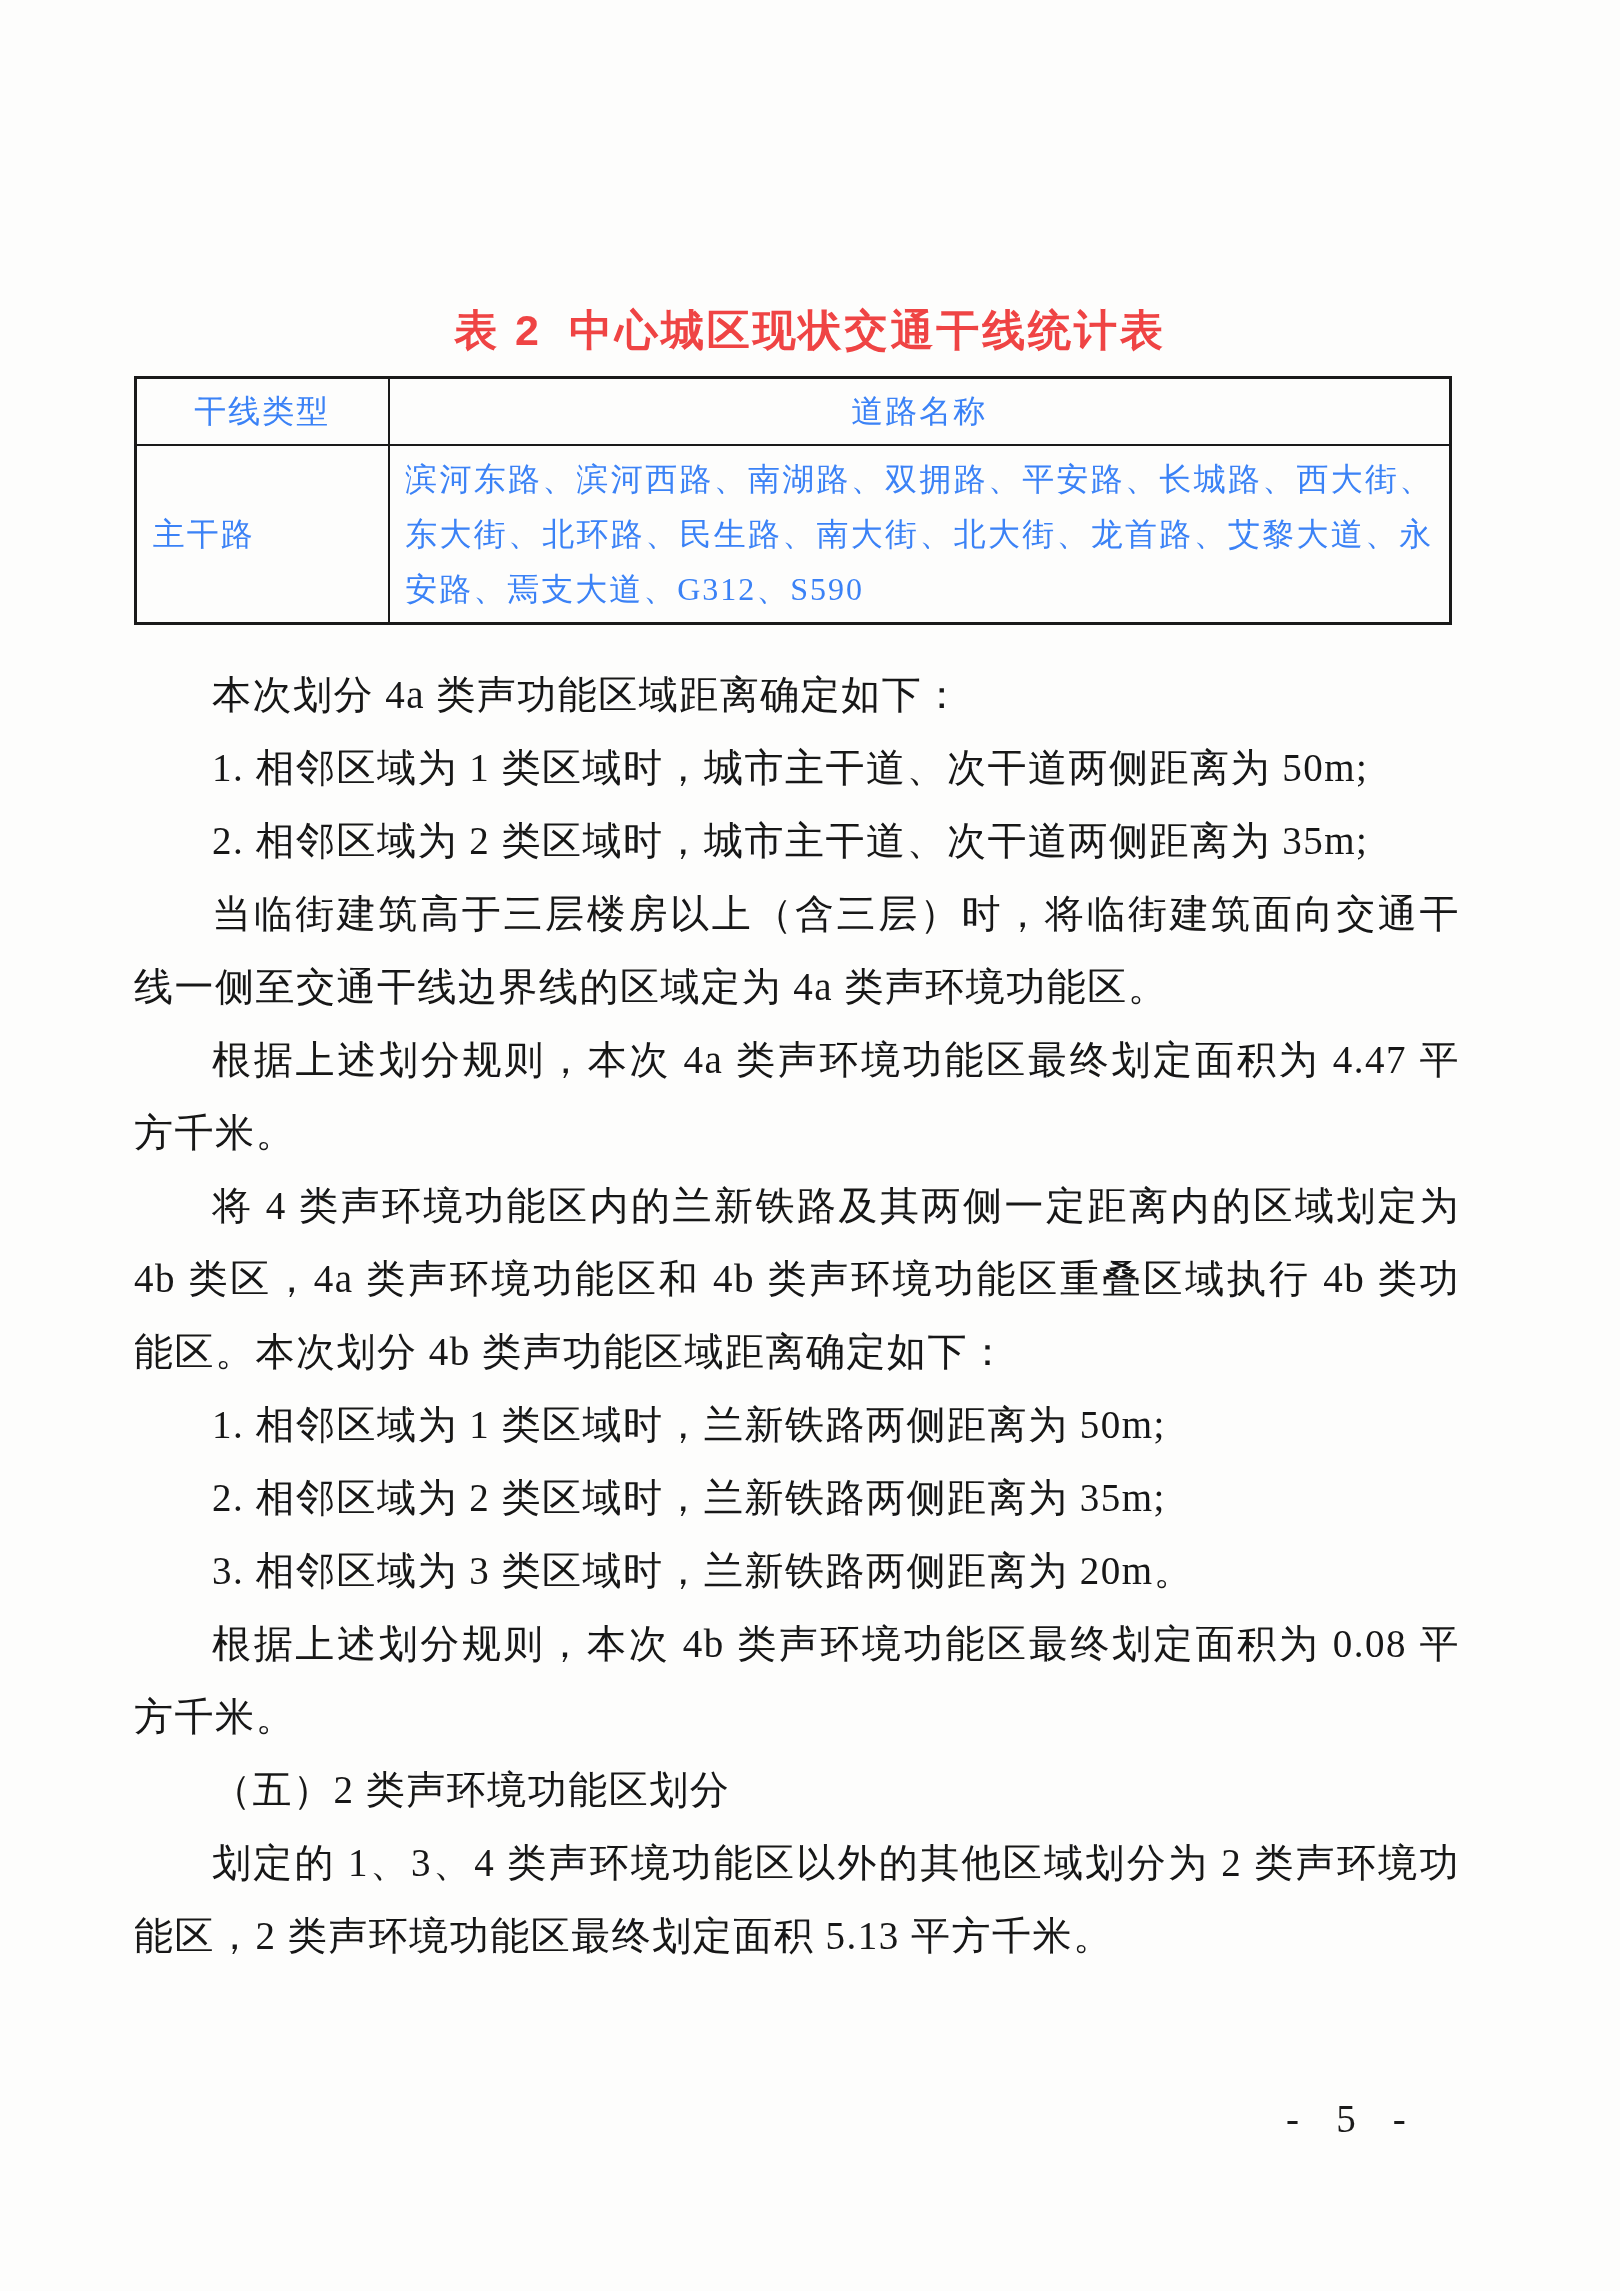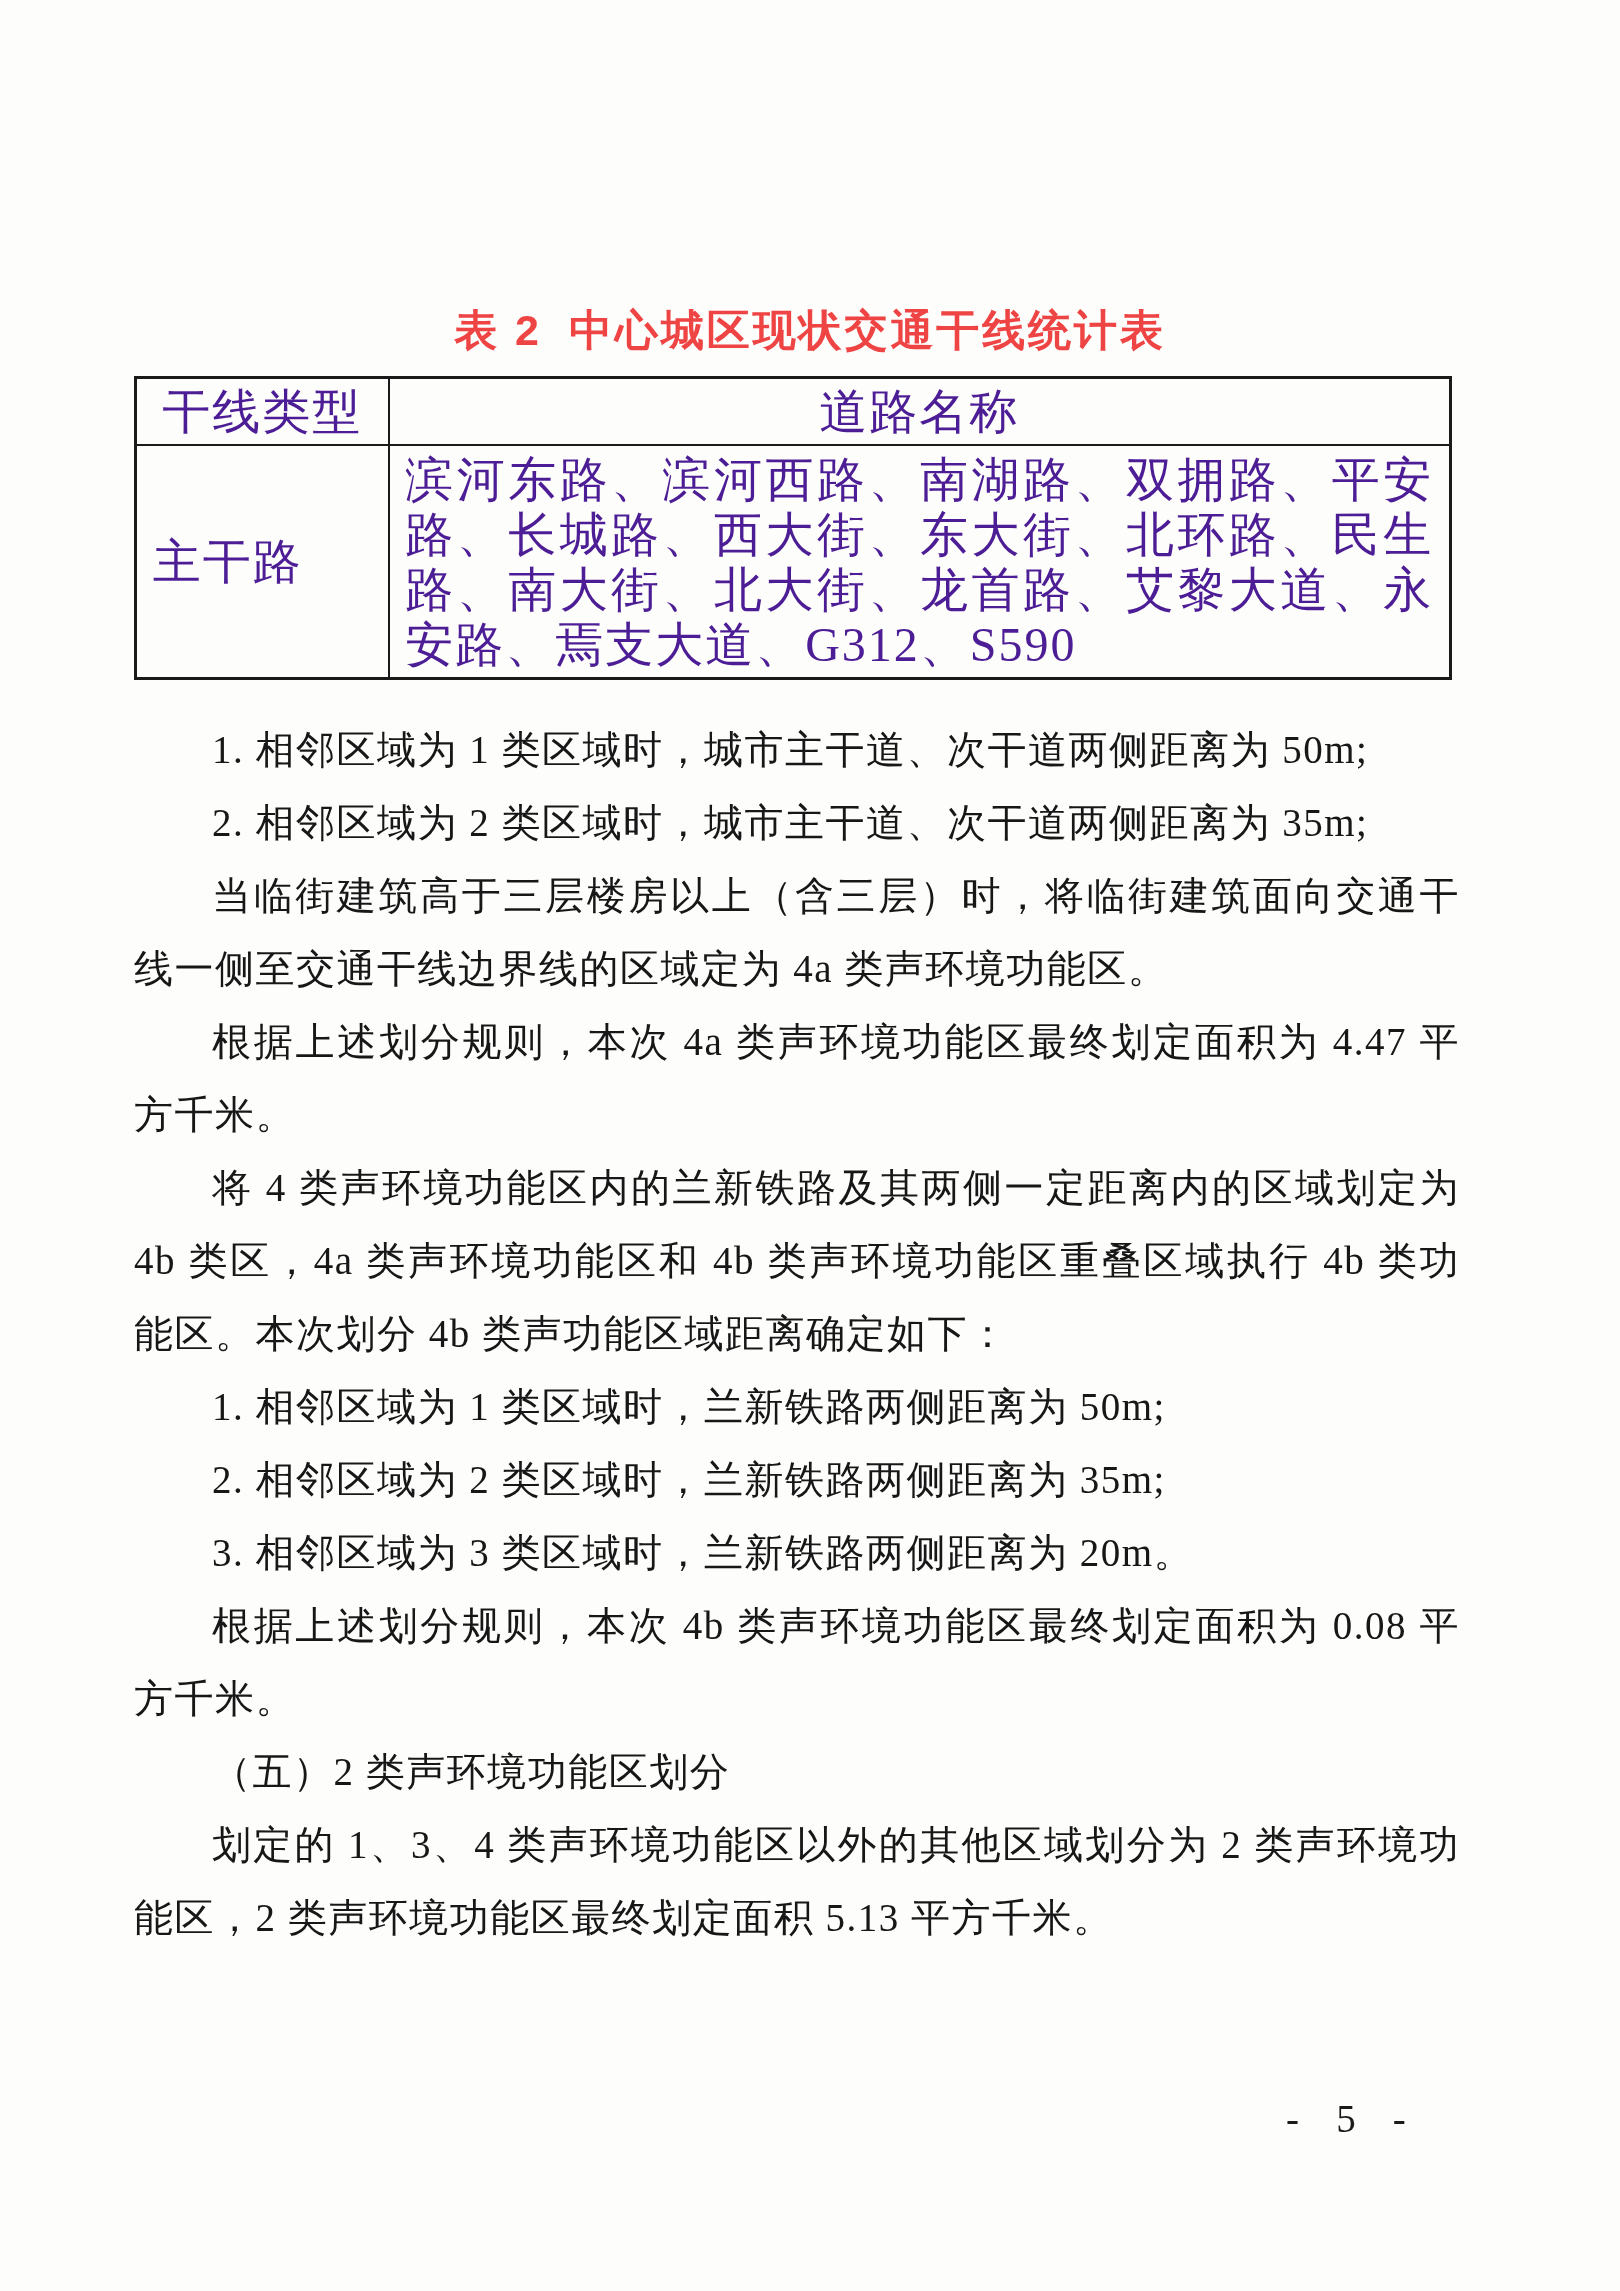--- a/index.html
+++ b/index.html
@@ -33,22 +33,22 @@
     display: inline-block;
     width: 27.4px;
   }
   
   table.traffic-table {
     border-collapse: collapse;
     table-layout: fixed;
     width: 1318px;
     margin-left: 134px;
     border: 3.9px solid #1a1a1a;
-    font-size: 48px;
-    color: #4c1d95;
+    font-size: 32px;
+    color: #3b82f6;
   }
   table.traffic-table th,
   table.traffic-table td {
     border: 2.5px solid #1a1a1a;
     padding: 5.9px 15.7px;
     line-height: 55px;
     letter-spacing: 2px;
   }
   table.traffic-table th {
     font-weight: 400;
@@ -113,20 +113,21 @@
     </thead>
     <tbody>
       <tr>
         <td class="cell-type">主干路</td>
         <td class="cell-roads">滨河东路、滨河西路、南湖路、双拥路、平安路、长城路、西大街、东大街、北环路、民生路、南大街、北大街、龙首路、艾黎大道、永安路、焉支大道、G312、S590</td>
       </tr>
     </tbody>
   </table>
 
   <div class="body-text">
+    <p>本次划分 4a 类声功能区域距离确定如下：</p>
     <p>1. 相邻区域为 1 类区域时，城市主干道、次干道两侧距离为 50m;</p>
     <p>2. 相邻区域为 2 类区域时，城市主干道、次干道两侧距离为 35m;</p>
     <p>当临街建筑高于三层楼房以上（含三层）时，将临街建筑面向交通干线一侧至交通干线边界线的区域定为 4a 类声环境功能区。</p>
     <p>根据上述划分规则，本次 4a 类声环境功能区最终划定面积为 4.47 平方千米。</p>
     <p>将 4 类声环境功能区内的兰新铁路及其两侧一定距离内的区域划定为 4b 类区，4a 类声环境功能区和 4b 类声环境功能区重叠区域执行 4b 类功能区。本次划分 4b 类声功能区域距离确定如下：</p>
     <p>1. 相邻区域为 1 类区域时，兰新铁路两侧距离为 50m;</p>
     <p>2. 相邻区域为 2 类区域时，兰新铁路两侧距离为 35m;</p>
     <p>3. 相邻区域为 3 类区域时，兰新铁路两侧距离为 20m。</p>
     <p>根据上述划分规则，本次 4b 类声环境功能区最终划定面积为 0.08 平方千米。</p>
     <p>（五）2 类声环境功能区划分</p>

